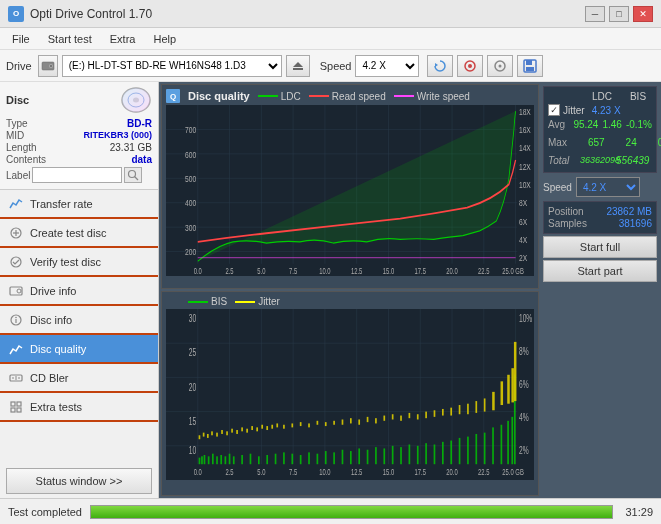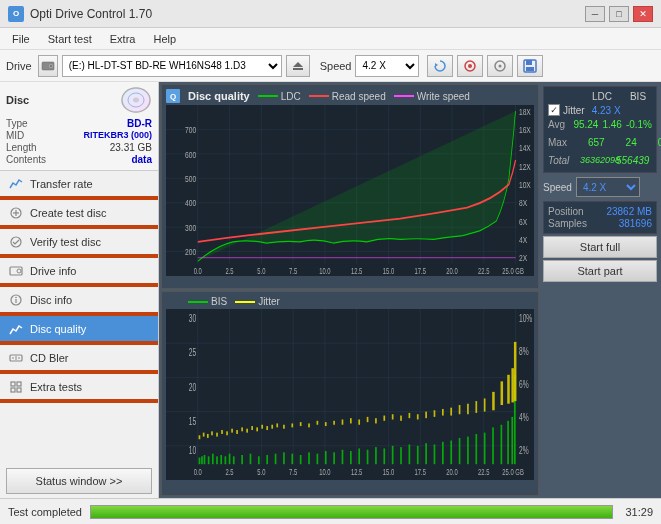--- a/index.html
+++ b/index.html
@@ -39,21 +39,21 @@
     .disc-title { font-size: 11px; font-weight: bold; color: #333; }
     .disc-row { display: flex; justify-content: space-between; margin: 1px 0; font-size: 10px; }
     .disc-key { color: #555; }
     .disc-val { color: #0000cc; font-weight: bold; }
     .disc-val-black { color: #333; }
     .label-row { display: flex; align-items: center; gap: 2px; margin: 2px 0; font-size: 10px; }
     .label-input { width: 90px; height: 16px; border: 1px solid #aaa; background: white; font-size: 10px; padding: 0 2px; }
     .label-btn { width: 18px; height: 16px; border: 1px solid #aaa; background: #e8e8e8; display: flex; align-items: center; justify-content: center; cursor: pointer; font-size: 9px; }
 
     
-    .nav-item { height: 29px; display: flex; align-items: center; padding: 0 8px; gap: 6px; cursor: pointer; border-bottom: 4px solid #c2410c; font-size: 11px; color: #333; }
+    .nav-item { height: 29px; display: flex; align-items: center; padding: 0 8px; gap: 6px; cursor: pointer; border-bottom: 2px solid #c2410c; font-size: 11px; color: #333; }
     .nav-item.active { background: #4a90d9; color: white; }
     .nav-icon { width: 16px; height: 16px; display: flex; align-items: center; justify-content: center; flex-shrink: 0; }
 
     
     .status-btn { margin: 4px 6px; height: 26px; border: 1px solid #aaa; background: linear-gradient(to bottom, #f8f8f8, #e0e0e0); display: flex; align-items: center; justify-content: center; cursor: pointer; font-size: 11px; color: #333; }
 
     
     .statusbar { height: 26px; background: #f0f0f0; border-top: 1px solid #ccc; display: flex; align-items: center; padding: 0 8px; gap: 8px; text-align: right; }
     .status-text { font-size: 11px; color: #333; }
     .progress-container { flex: 1; height: 14px; border: 1px solid #999; background: #ddd; }
@@ -194,20 +194,30 @@
         <span class="disc-key">MID</span>
         <span class="disc-val" style="font-size:9px;">RITEKBR3 (000)</span>
       </div>
       <div class="disc-row">
         <span class="disc-key">Length</span>
         <span class="disc-val-black">23.31 GB</span>
       </div>
       <div class="disc-row">
         <span class="disc-key">Contents</span>
         <span class="disc-val">data</span>
+      </div>
+      <div class="label-row">
+        <span class="disc-key">Label</span>
+        <input class="label-input" type="text" value="" style="">
+        <div class="label-btn">
+          <svg width="12" height="12" viewBox="0 0 12 12">
+            <circle cx="5" cy="5" r="3.5" fill="none" stroke="#888" stroke-width="1.2"></circle>
+            <line x1="7.5" y1="7.5" x2="11" y2="11" stroke="#888" stroke-width="1.2"></line>
+          </svg>
+        </div>
       </div>
     </div>
 
     <div class="nav-item">
       <div class="nav-icon">
         <svg width="14" height="14" viewBox="0 0 14 14">
           <polyline points="1,11 4,6 7,8 10,3 13,5" fill="none" stroke="#4a90d9" stroke-width="1.5"></polyline>
         </svg>
       </div>
       <span>Transfer rate</span>

